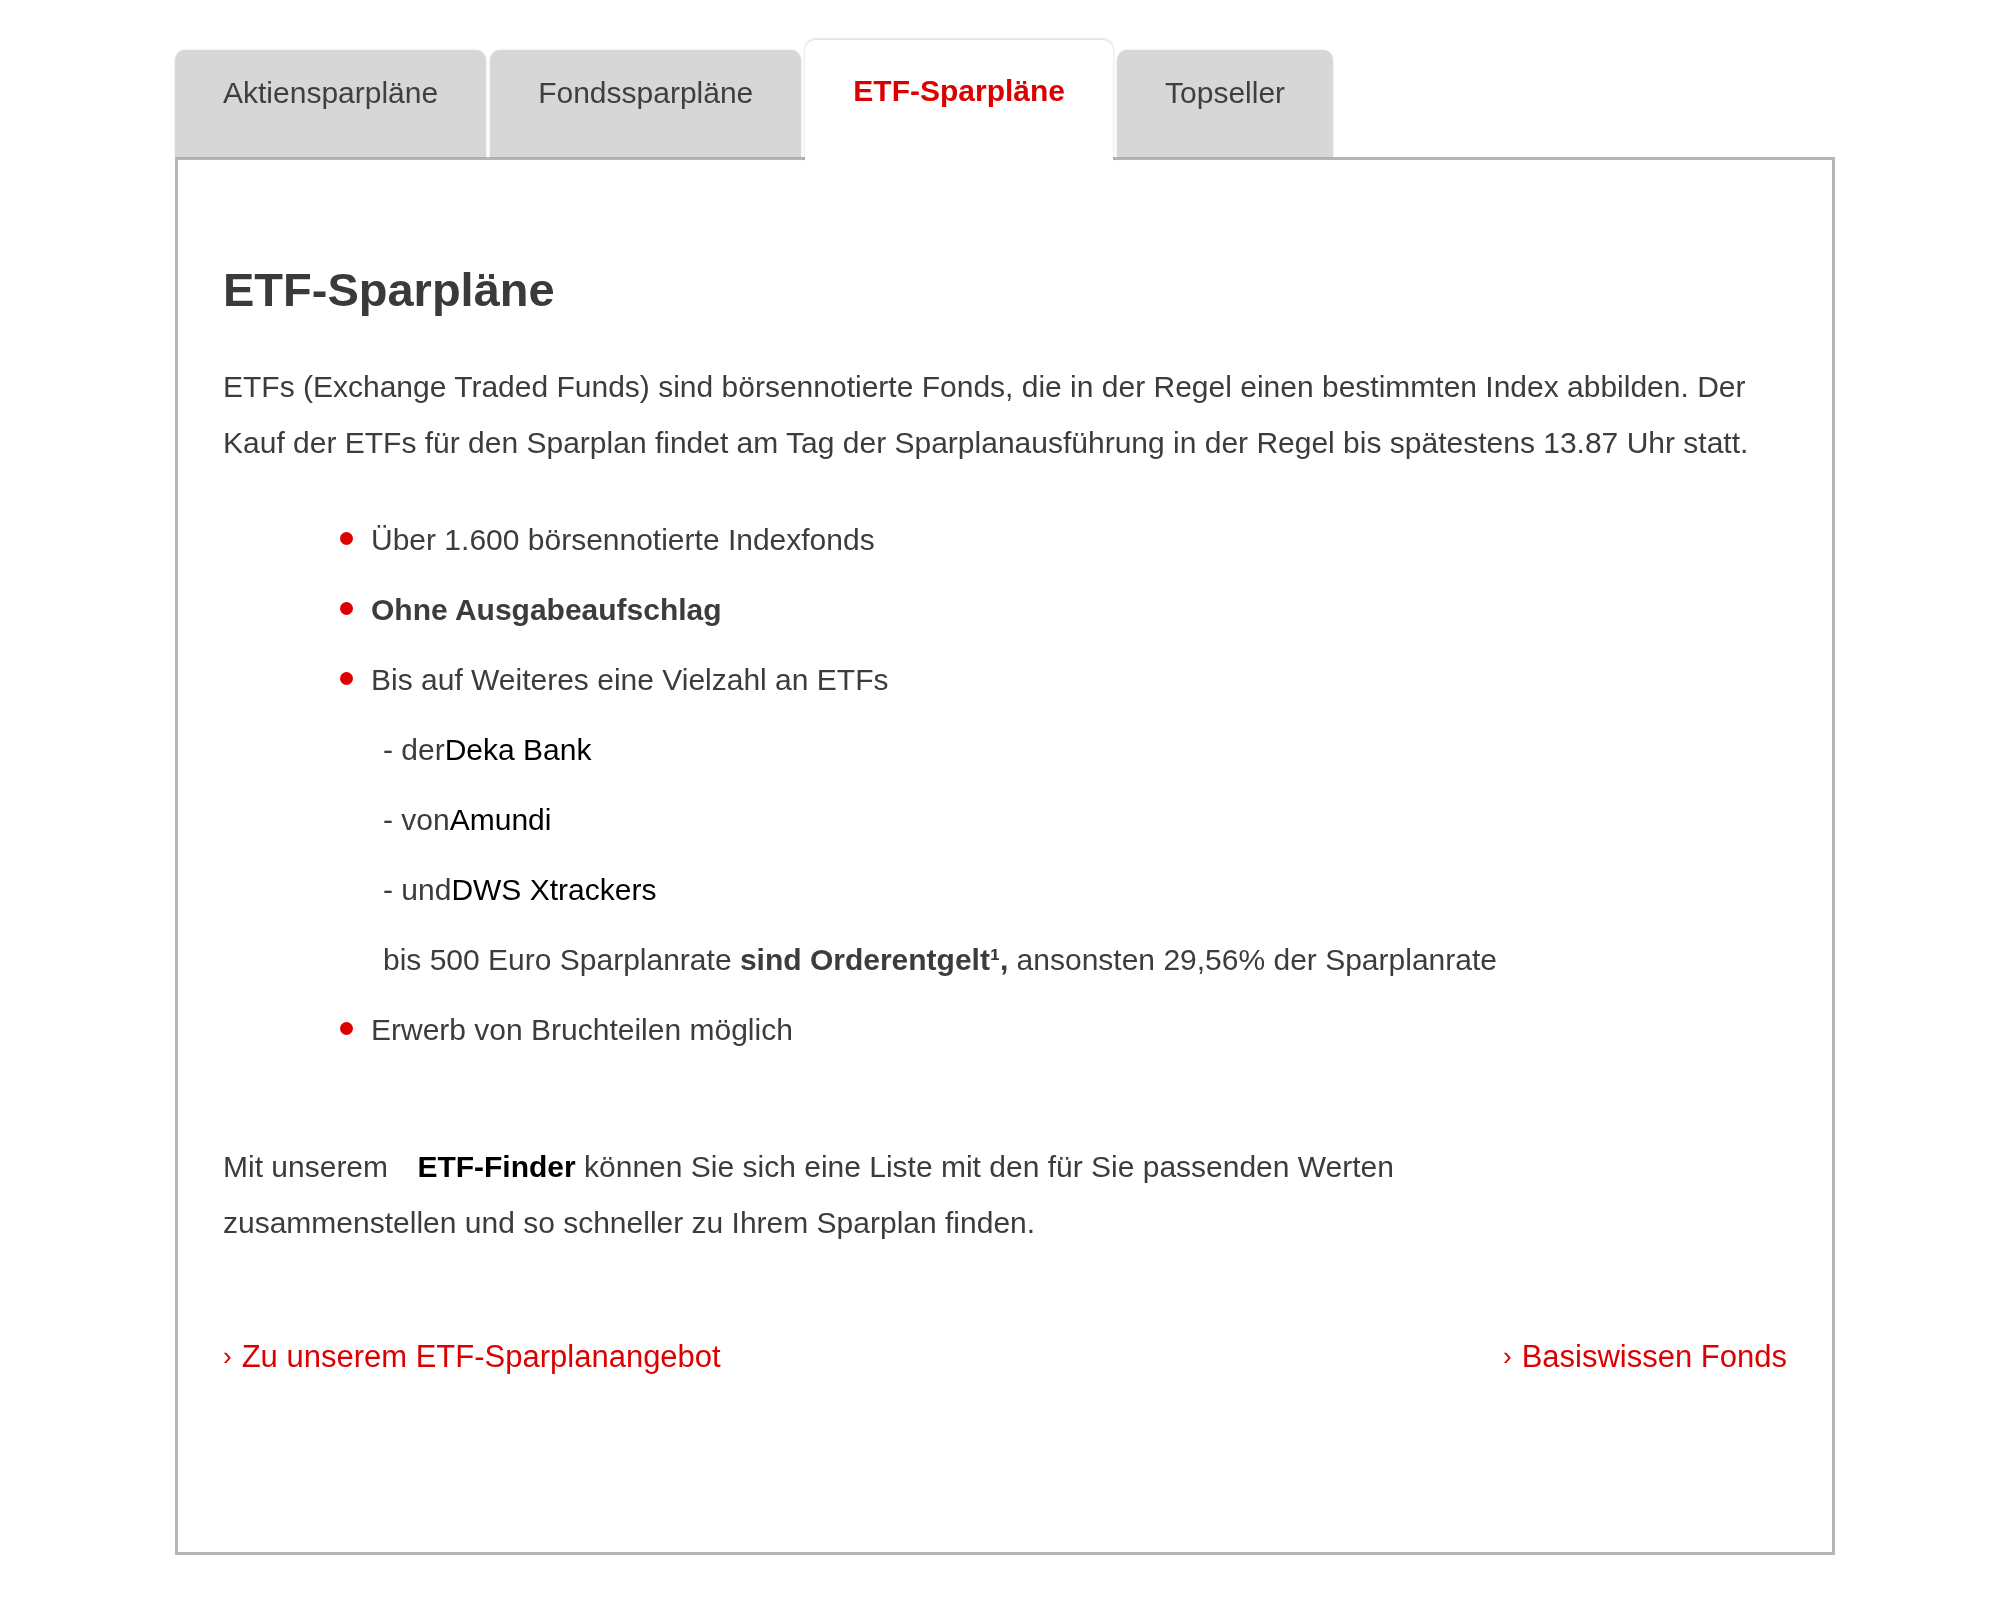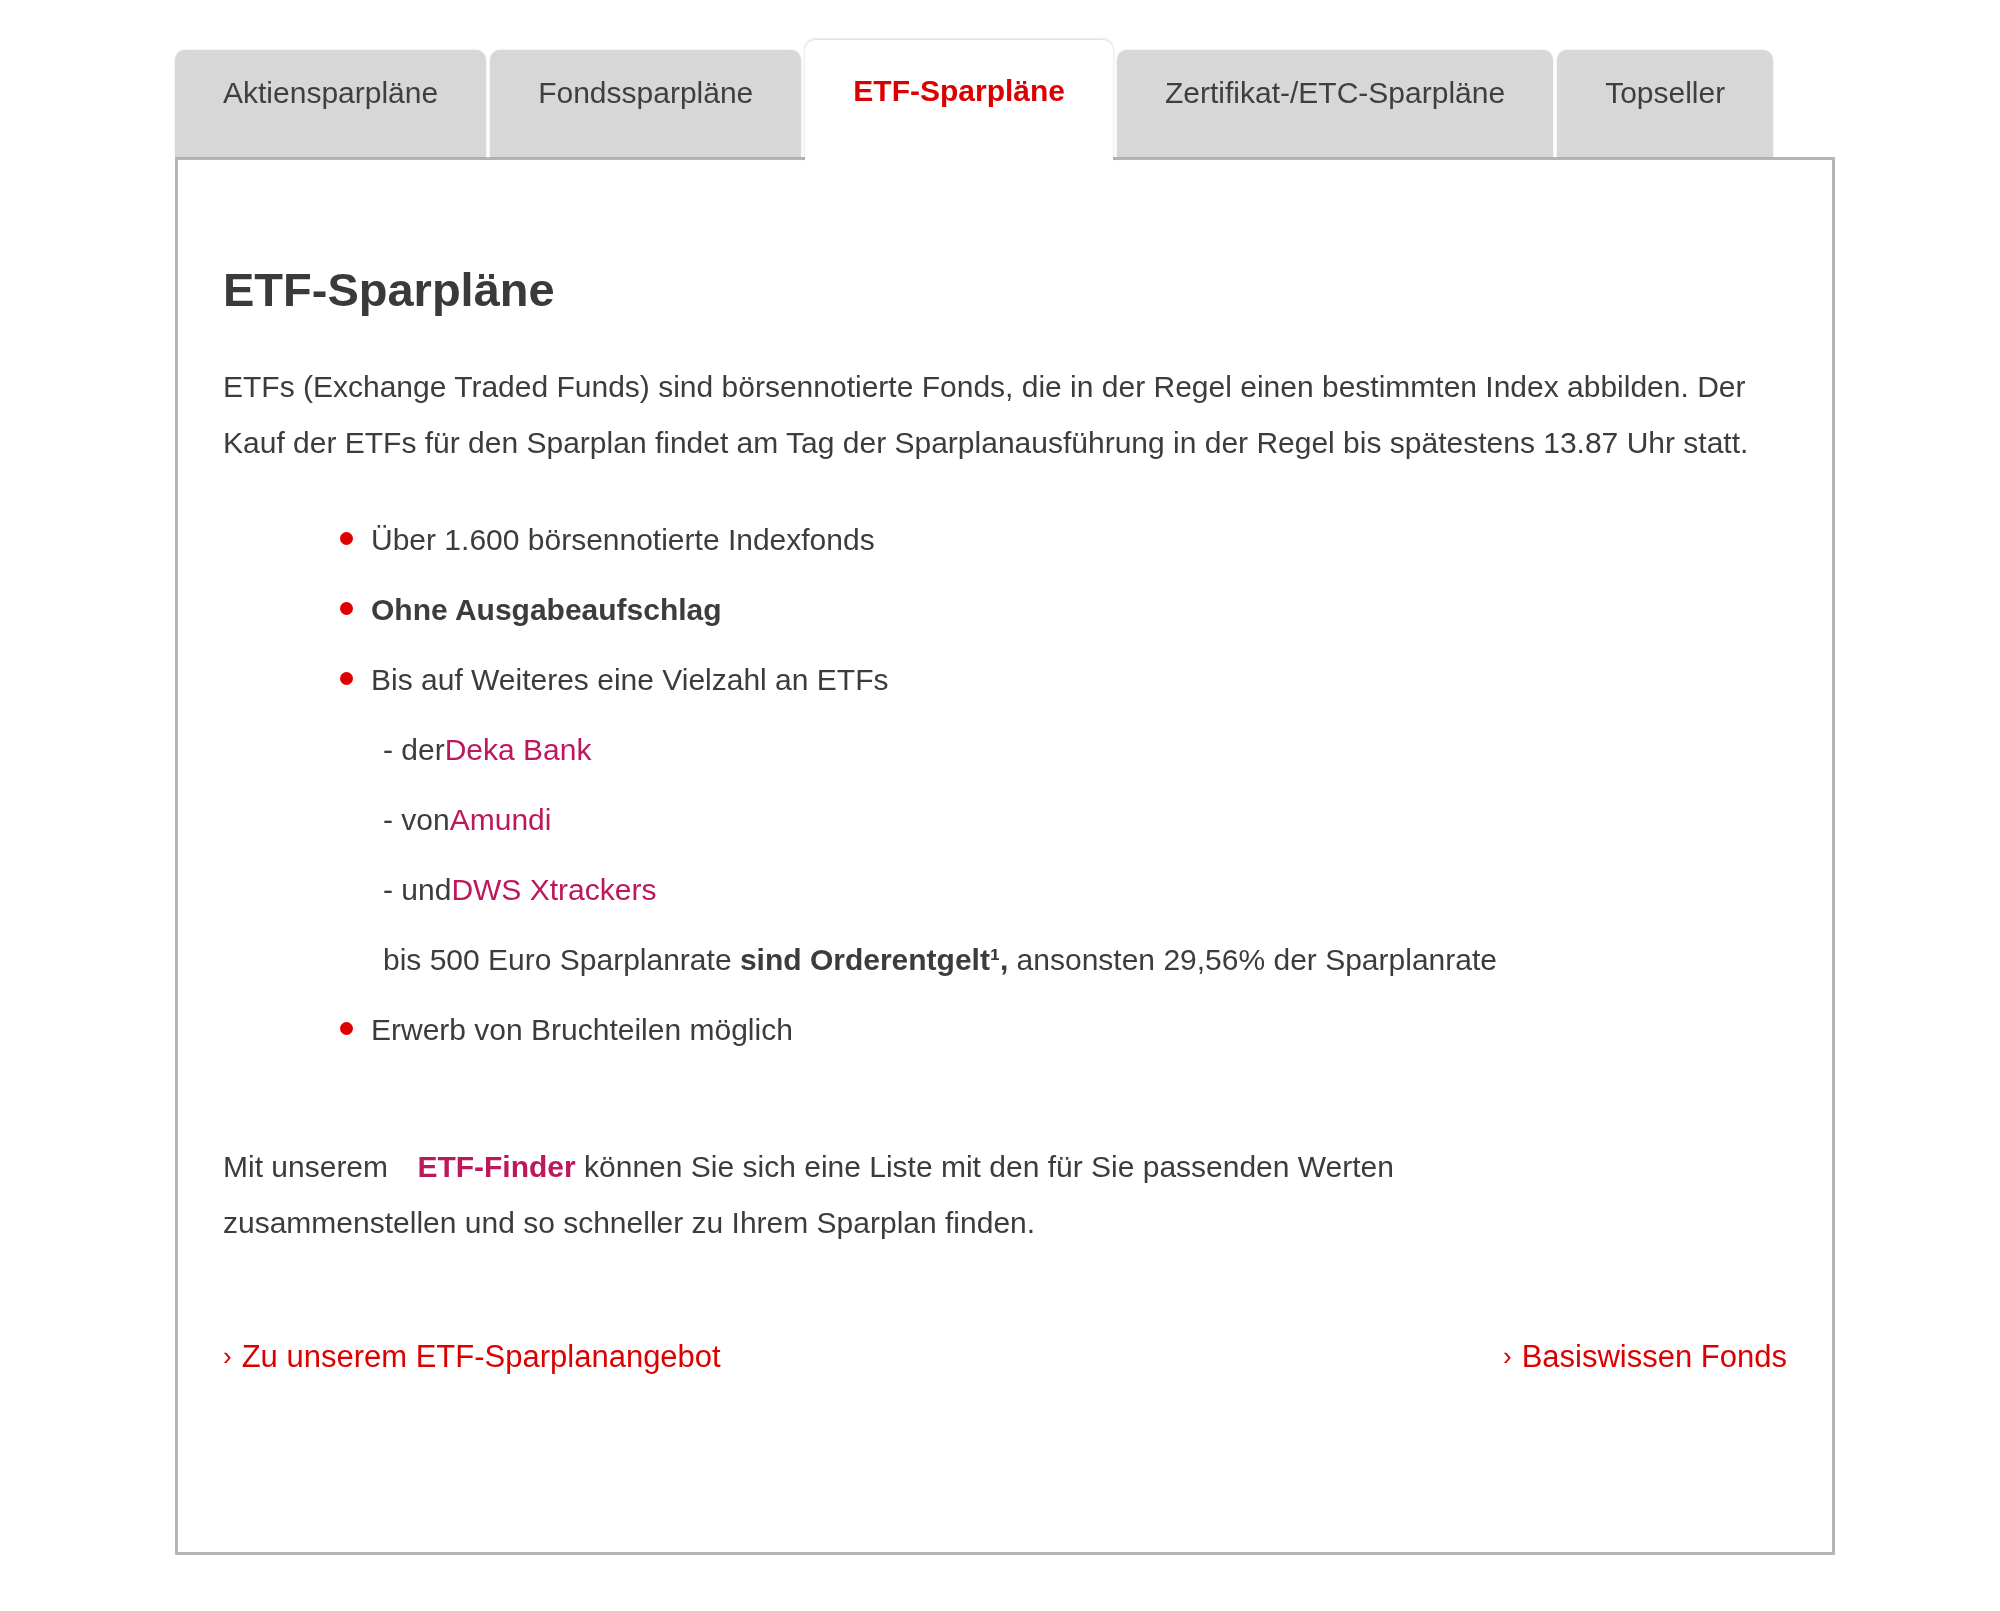--- a/index.html
+++ b/index.html
@@ -89,21 +89,21 @@
     flex: 0 0 auto;
     width: 13px; height: 13px;
     border-radius: 50%;
     background: #dd0000;
     margin-right: 18px;
     align-self: center;
     margin-top: -4px;
   }
   .bold { font-weight: bold; }
   a.redlink, .redlink {
-    color: #be185d;
+    color: #000000;
     text-decoration: none;
     cursor: pointer;
   }
 
   .finder-para {
     margin-top: 92px;
     font-size: 30px;
     line-height: 56px;
     max-width: 1350px;
   }
@@ -134,21 +134,20 @@
 </style>
 </head>
 <body>
 
 <div class="stage">
 
   <div class="tabbar">
     <div class="tab">Aktiensparpläne</div>
     <div class="tab">Fondssparpläne</div>
     <div class="tab active">ETF-Sparpläne</div>
-    <div class="tab">Zertifikat-/ETC-Sparpläne</div>
     <div class="tab">Topseller</div>
   </div>
 
   <div class="panel">
     <div class="content">
 
       <h1 class="page-title">ETF-Sparpläne</h1>
 
       <p class="intro">ETFs (Exchange Traded Funds) sind börsennotierte Fonds, die in der Regel einen bestimmten Index abbilden. Der Kauf der ETFs für den Sparplan findet am Tag der Sparplanausführung in der Regel bis spätestens 13.87 Uhr statt.</p>
 

